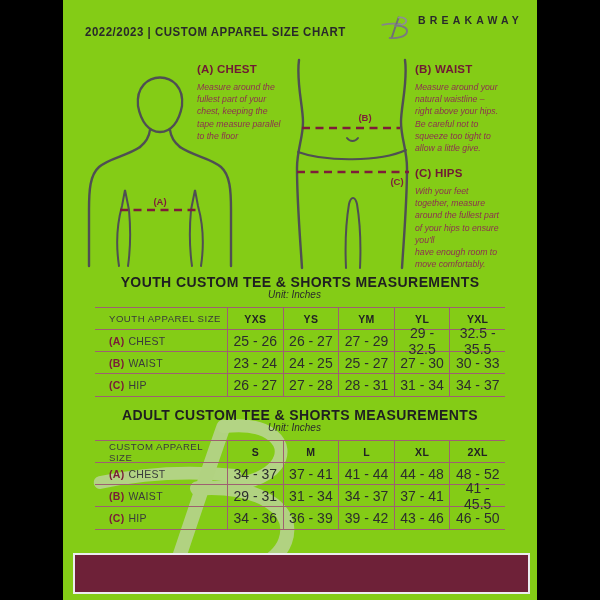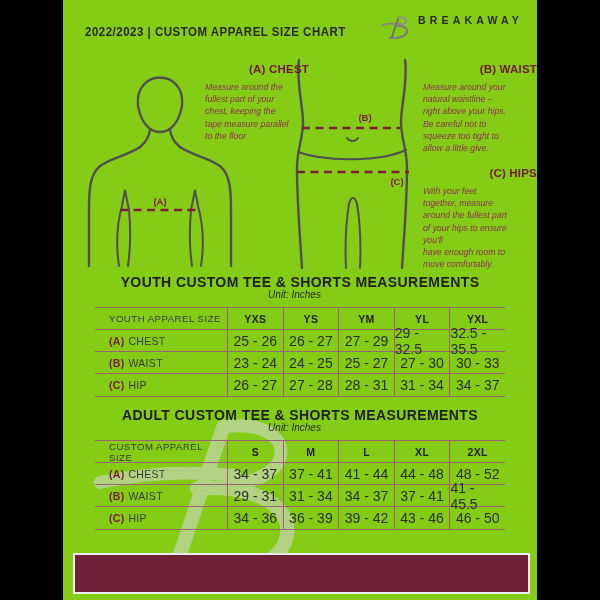--- a/index.html
+++ b/index.html
@@ -25,24 +25,24 @@
     font-size:10.5px;font-weight:700;color:#2a2a2c;letter-spacing:4.2px;margin-left:7px;
   }
   
   .fig{position:absolute;}
   .fig-torso{left:20px;top:60px;}
   .fig-lower{left:232px;top:58px;}
   .note{position:absolute;}
   .note-a{left:134px;top:63px;width:112px;}
   .note-b{left:352px;top:63px;width:122px;}
   .note-c{left:352px;top:167px;width:122px;}
-  .note-h{font-size:11.5px;font-weight:800;color:#701a34;letter-spacing:.2px;text-align:right;}
+  .note-h{font-size:11.5px;font-weight:800;color:#701a34;letter-spacing:.2px;}
   .note-t{
     margin-top:6px;font-size:8.7px;font-style:italic;color:#8d3150;
-    line-height:1.4;white-space:pre-line;font-weight:500;margin-left:8px;
+    line-height:1.4;white-space:pre-line;font-weight:500;
   }
   
   .tbl-title{
     position:absolute;left:0;width:474px;text-align:center;
     font-size:14px;font-weight:700;color:#1f1f21;letter-spacing:.4px;
   }
   .tbl-unit{
     position:absolute;left:0;width:463px;text-align:center;
     font-size:10px;font-style:italic;color:#2a2a2c;
   }
@@ -50,21 +50,21 @@
     position:absolute;left:32px;width:410px;
     display:grid;grid-template-columns:132px repeat(5,1fr);
     border-top:1.5px solid #9e6072;border-bottom:1.5px solid #9e6072;
   }
   .cell{
     height:22px;display:flex;align-items:center;justify-content:center;
     border-bottom:1.5px solid #9e6072;font-size:14px;color:#2c2c2e;
     box-sizing:border-box;
   }
   .cell:nth-last-child(-n+6){border-bottom:none;}
-  .cell.vline{border-left:1.5px solid #9e6072;}
+  .cell.vline{border-left:1.5px solid #9e6072;text-align:center;}
   .cell.first{justify-content:flex-start;padding-left:14px;}
   .cell.size-head{font-weight:700;font-size:10.5px;color:#222224;letter-spacing:.3px;}
   .cell.corner{font-size:9.6px;color:#39393b;letter-spacing:.5px;}
   .rowlab{font-size:10.5px;color:#3a3a3c;letter-spacing:.3px;}
   .rowlab .pfx{color:#7a1c38;font-weight:800;margin-right:4px;}
   
   .footer-bar{
     position:absolute;left:10px;top:553px;width:453px;height:37px;
     background:#6e2138;border:2px solid #ececee;
   }

